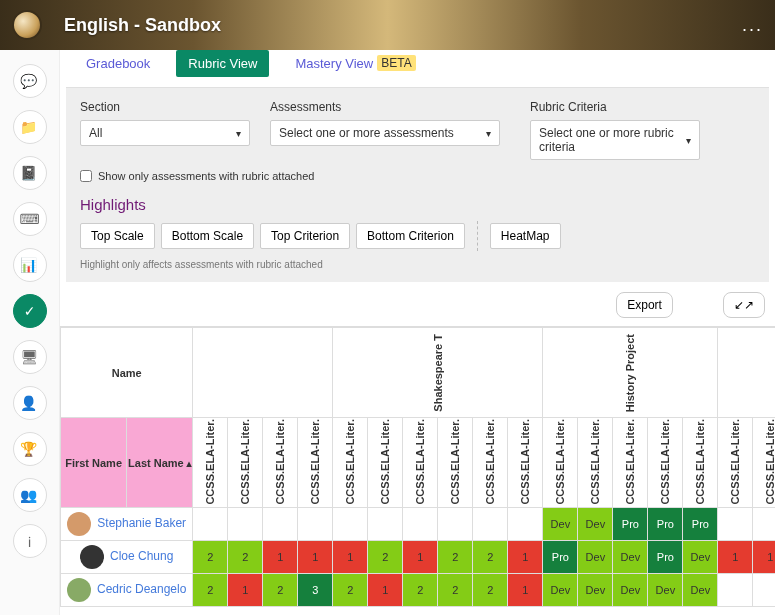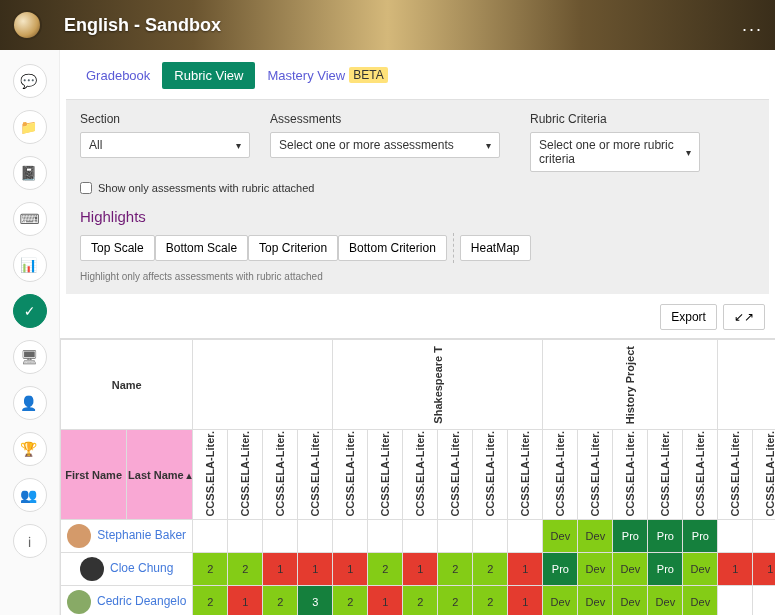--- a/index.html
+++ b/index.html
@@ -6,42 +6,42 @@
 body { font-family: Arial, Helvetica, sans-serif; font-size: 13px; color: #333; background: #fff; width: 775px; height: 615px; overflow: hidden; }
 .banner { position: relative; height: 50px; background: linear-gradient(90deg,#3a2e1a,#6b5530 25%,#d4b87a 50%,#6b5530 75%,#3a2e1a); display:flex; align-items:center; padding:0 12px;gap:12px; }
 .banner .logo { width:30px; height:30px; border-radius:50%; background: radial-gradient(circle at 35% 35%, #f5e6c4 0%, #c9a05a 60%, #6b4a1f 100%); border:2px solid #3a2e1a; margin-right:10px; }
 .banner .title { color:#fff; font-size:18px; font-weight:bold; text-shadow:0 1px 2px rgba(0,0,0,.5); }
 .banner .more { margin-left:auto; color:#fff; font-size:18px; letter-spacing:2px; cursor:pointer; }
 .layout { display:flex; height:calc(100% - 50px); }
 .rail { width:60px; background:#fafafa; border-right:1px solid #eee; display:flex; flex-direction:column; align-items:center; padding-top:14px; gap:12px; }
 .rail .rbtn { width:34px; height:34px; border-radius:50%; background:#fff; border:1px solid #ddd; display:flex; align-items:center; justify-content:center; font-size:14px; color:#666; cursor:pointer; }
 .rail .rbtn.active { background:#0a8965; border-color:#0a8965; color:#fff; }
 .main { flex:1; overflow:auto; }
-.tabs { display:flex; gap:0; padding:12px 14px 10px; }
+.tabs { display:flex; gap:14px; padding:0 14px 10px; }
 .tabs .tab { padding:6px 12px; font-size:13px; color:#5a5ad6; cursor:pointer; border-radius:2px; }
 .tabs .tab.active { background:#0a8965; color:#fff; }
 .badge { font-size:12px; background:#ffe27a; color:#333; padding:1px 4px; border-radius:2px; margin-left:4px; vertical-align:top; }
 .panel { background:#eee; padding:12px 14px; margin:0 6px; border-top:1px solid #e0e0e0; }
 .filters { display:flex; gap:20px; }
 .fcol { display:flex; flex-direction:column; }
 .fcol.section { flex:0 0 170px; }
 .fcol.assess { flex:0 0 230px; }
 .fcol.rubric { flex:0 0 170px; margin-left:10px; }
 .flabel { font-size:12px; font-weight:normal; margin-bottom:6px; color:#333; }
 .select { background:#fff; border:1px solid #ccc; padding:5px 8px; font-size:12px; display:flex; justify-content:space-between; align-items:center; cursor:pointer; border-radius:2px; }
 .caret { font-size:10px; color:#333; }
 .chkrow { margin-top:10px; font-size:11px; color:#333; display:flex; align-items:center; gap:6px; }
 .chkrow input { width:12px; height:12px; }
 .hlabel { font-size:15px; color:#701a75; margin:14px 0 8px; }
-.highlights { display:flex; align-items:center; }
+.highlights { display:flex; gap:6px; align-items:center; }
 .hbtn { background:#fff; border:1px solid #ccc; padding:5px 10px; font-size:12px; cursor:pointer; border-radius:2px; }
 .vsep { border-left:1px dashed #bbb; height:30px; margin:0 6px; }
 .hnote { font-size:10px; color:#777; margin-top:8px; }
 .exportbar { display:flex; justify-content:flex-end; gap:6px; padding:10px 10px 8px; }
-.ebtn { background:#fff; border:1px solid #ccc; padding:5px 10px; font-size:12px; cursor:pointer; border-radius:2px; }
+.ebtn { background:#fff; border:1px solid #ccc; padding:5px 10px; font-size:12px; cursor:pointer; border-radius:8px;margin-left:44px; }
 .gridwrap { border-top:1px solid #ddd; }
 table.grid { border-collapse:collapse; width:100%; }
 table.grid th, table.grid td { border:1px solid #ddd; text-align:center; font-size:11px; }
 th.namecol { width:170px; text-align:left; padding:8px; font-weight:bold; background:#fff; }
 th.grouphead { height:90px; position:relative; background:#fff; padding-top:6px; vertical-align:top; }
 .vtext { writing-mode:vertical-rl; transform:rotate(180deg); font-size:11px; font-weight:bold; white-space:nowrap; display:inline-block; }
 th.subhead { height:24px; background:#f9a8d4; font-weight:bold; }
 th.sortasc::after { content:" \25B4"; font-size:10px; }
 th.stdcell { height:90px; width:35px; min-width:35px; background:#fff; }
 .avatar { width:24px; height:24px; border-radius:50%; background:#bbb; display:inline-block; vertical-align:middle; margin-right:6px; }

